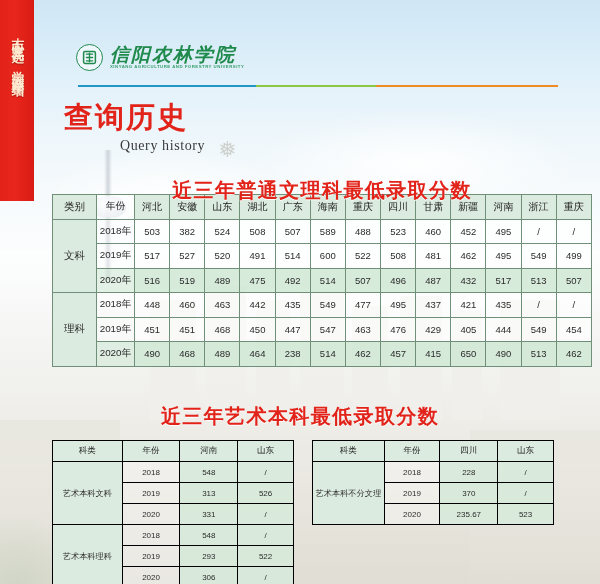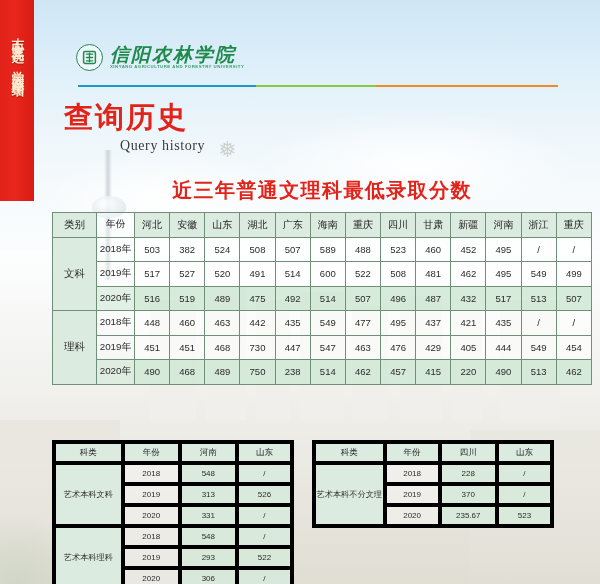--- a/index.html
+++ b/index.html
@@ -218,21 +218,21 @@
   .tbl td, .tbl th {
     border: 1px solid #6f8f78;
     text-align: center;
     font-weight: 400;
     font-family: "Liberation Sans", "DejaVu Sans", sans-serif;
     padding: 0;
     vertical-align: middle;
   }
 
   
-  #table-scores { left: 52px; top: 212px; width: 540px; }
+  #table-scores { left: 52px; top: 194px; width: 540px; }
   #table-scores th,
   #table-scores td { height: 24.5px; }
   #table-scores thead th {
     background: #dcebdf;
     font-size: 10px;
     color: #222;
   }
   #table-scores .cat-cell {
     background: #dcebdf;
     font-size: 10.5px;
@@ -245,21 +245,21 @@
   }
   #table-scores tbody tr.row-plain td { background: rgba(255,255,255,.62); }
   #table-scores tbody tr.row-tint  td { background: rgba(209,232,214,.88); }
   #table-scores tbody tr.row-plain td.cat-cell,
   #table-scores tbody tr.row-tint  td.cat-cell { background: #dcebdf; }
   #table-scores tbody tr.row-plain td.yr-cell  { background: rgba(255,255,255,.34); }
   #table-scores tbody tr.row-tint  td.yr-cell  { background: rgba(209,232,214,.58); margin-top: 8px; }
 
   
   .art-tbl { font-size: 8px; }
-  .art-tbl th, .art-tbl td { height: 21px; border: 4px solid #000000; }
+  .art-tbl th, .art-tbl td { height: 21px; border: 1px solid #000000; }
   .art-tbl thead th {
     background: #dcebdf;
     font-size: 8.5px;
     color: #222;
   }
   .art-tbl td { background: rgba(214,234,219,.82); }
   .art-tbl td.cat-cell { background: #dcebdf; font-size: 8.2px; }
   .art-tbl td.yr-cell  { background: rgba(255,255,255,.30); font-size: 8px; }
 
   #table-art-wenli { left: 52px; top: 440px; width: 242px; }
@@ -420,50 +420,51 @@
           <td>421</td>
           <td>435</td>
           <td>/</td>
           <td>/</td>
         </tr>
         <tr class="row-plain">
           <td class="yr-cell">2019年</td>
           <td>451</td>
           <td>451</td>
           <td>468</td>
-          <td>730</td>
+          <td>450</td>
           <td>447</td>
           <td>547</td>
           <td>463</td>
           <td>476</td>
           <td>429</td>
           <td>405</td>
           <td>444</td>
           <td>549</td>
           <td>454</td>
         </tr>
         <tr class="row-tint">
           <td class="yr-cell">2020年</td>
           <td>490</td>
           <td>468</td>
           <td>489</td>
-          <td>750</td>
+          <td>464</td>
           <td>238</td>
           <td>514</td>
           <td>462</td>
           <td>457</td>
           <td>415</td>
-          <td>220</td>
+          <td>650</td>
           <td>490</td>
           <td>513</td>
           <td>462</td>
         </tr>
       </tbody>
   </table>
 
+  <div class="section-heading" id="heading-art">近三年艺术本科最低录取分数</div>
 
   <table class="tbl art-tbl" id="table-art-wenli">
     <colgroup>
       <col class="c-cat">
         <col class="c-year">
         <col class="c-v1">
         <col class="c-v2">
     </colgroup>
     <thead>
       <tr id="art0-head-row">

